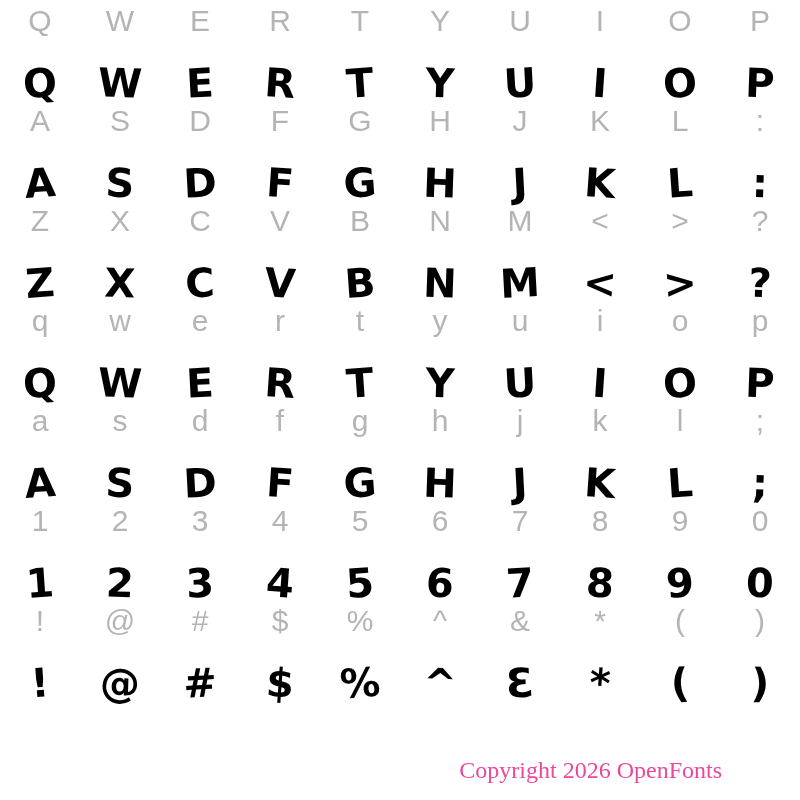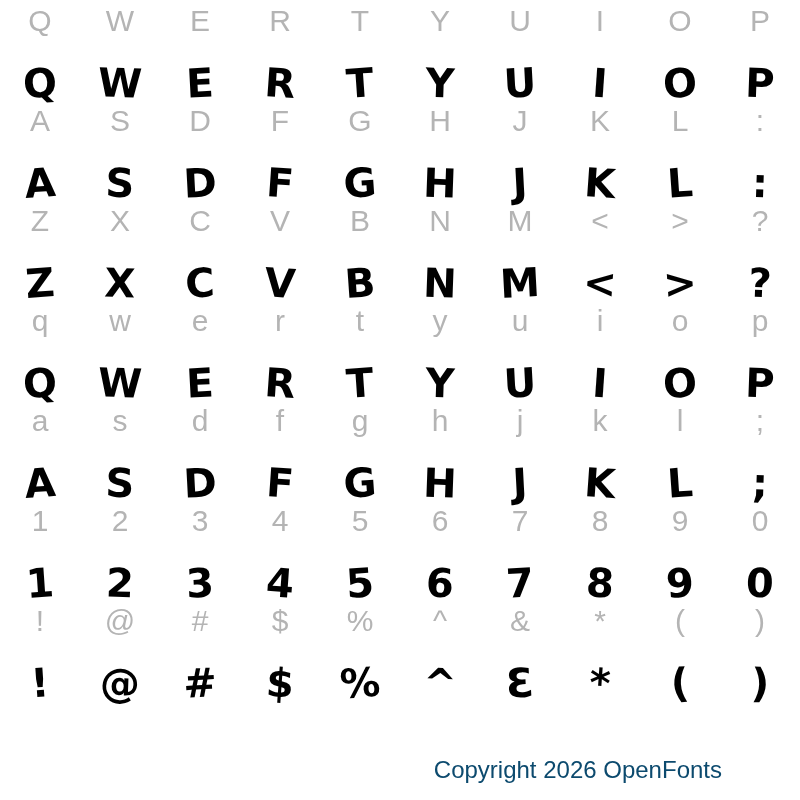--- a/index.html
+++ b/index.html
@@ -50,24 +50,24 @@
   }
   
   .glyph-row .cell:nth-child(4n+1) { transform: rotate(-4deg); }
   .glyph-row .cell:nth-child(4n+2) { transform: rotate(2deg); }
   .glyph-row .cell:nth-child(4n+3) { transform: rotate(-3deg); }
   .glyph-row .cell:nth-child(4n)   { transform: rotate(4deg); }
   #footer {
     position: absolute;
     top: 757px;
     right: 78px;
-    font-family: Liberation Sans, sans-serif;
+    font-family: Liberation Serif, serif;
     font-size: 24px;
     line-height: 1.1;
-    color: #0c4a6e;
+    color: #ec4899;
     font-weight: 400;
   }
 </style>
 </head>
 <body>
 
 <div id="canvas">
   <div id="grid">
       <div class="pair">
         <div class="row label-row">

